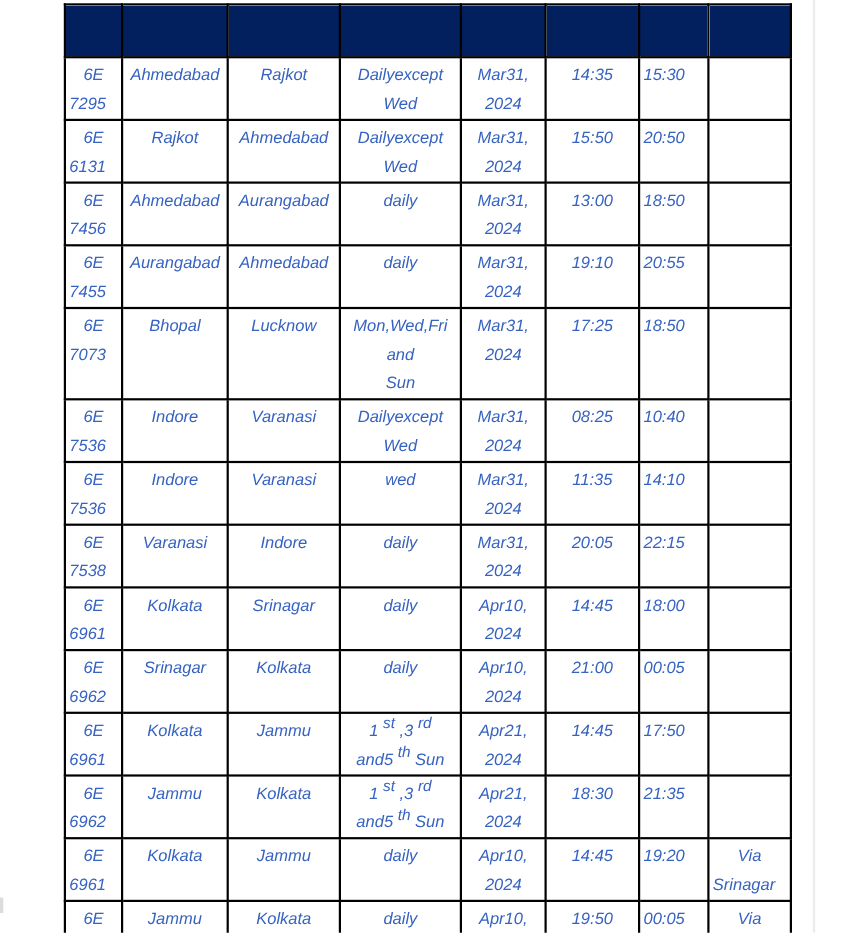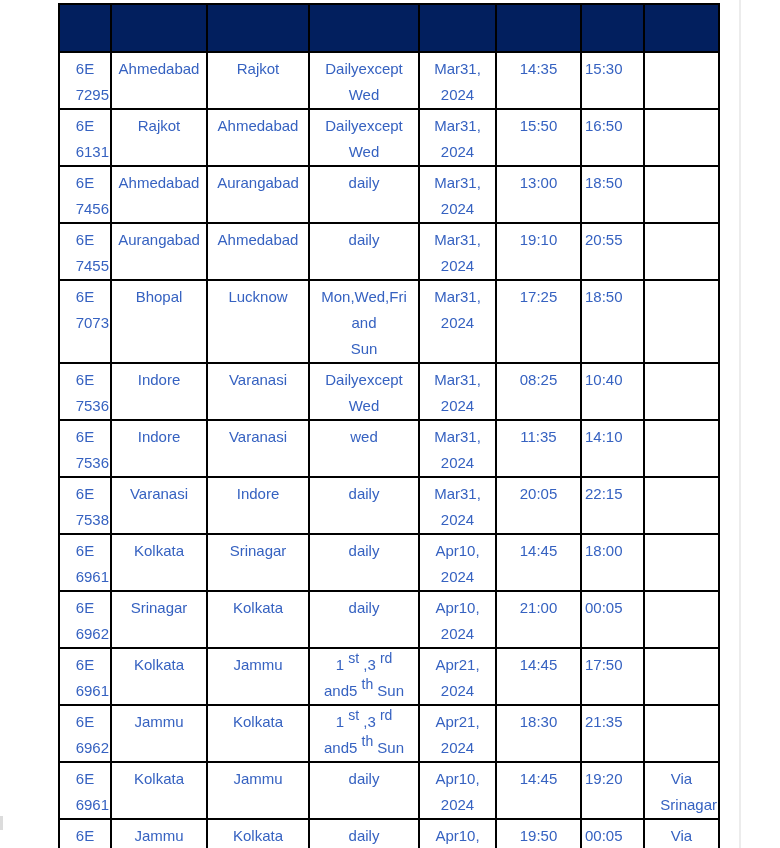--- a/index.html
+++ b/index.html
@@ -30,26 +30,26 @@
     background:#021f5e;
     font-weight:normal;
     color:#2e59b0;
     text-align:center;
   }
   thead th.h-flight{text-align:left;padding-left:3px;}
   thead th.h-left{text-align:left;padding-left:4px;}
   .hl1{color:#ffffff;font-weight:bold;}
   .hl2{color:#1c3f94;padding-left:3px;}
 
-  tbody tr{height:53px;}
+  tbody tr{height:53px;font-style:italic;}
   tbody tr:nth-child(13),tbody tr:nth-child(14){height:55px;}
   tbody td{color:#3662c1;text-align:center;background:#ffffff;}
   tbody td.col-arrival{text-align:left;padding-left:3px;}
   .line{white-space:nowrap;}
-  .line.left{text-align:right;padding-left:2px;}
+  .line.left{text-align:left;padding-left:2px;}
   sup.ord{font-size:14px;position:relative;top:-1px;vertical-align:super;line-height:0;}
 </style>
 </head>
 <body>
 
 <div class="page-edge-line"></div>
 <div class="left-tick"></div>
 
 <table class="flight-table">
   <colgroup>
@@ -133,21 +133,21 @@
           <div class="line">Wed</div>
         </td>
         <td class="col-effective">
           <div class="line">Mar31,</div>
           <div class="line">2024</div>
         </td>
         <td class="col-departure">
           <div class="line">15:50</div>
         </td>
         <td class="col-arrival">
-          <div class="line">16:50</div>
+          <div class="line">20:50</div>
         </td>
         <td class="col-via"></td>
       </tr>
       <tr>
         <td class="col-flight">
           <div class="line">6E</div>
           <div class="line left">7456</div>
         </td>
         <td class="col-origin">
           <div class="line">Ahmedabad</div>

